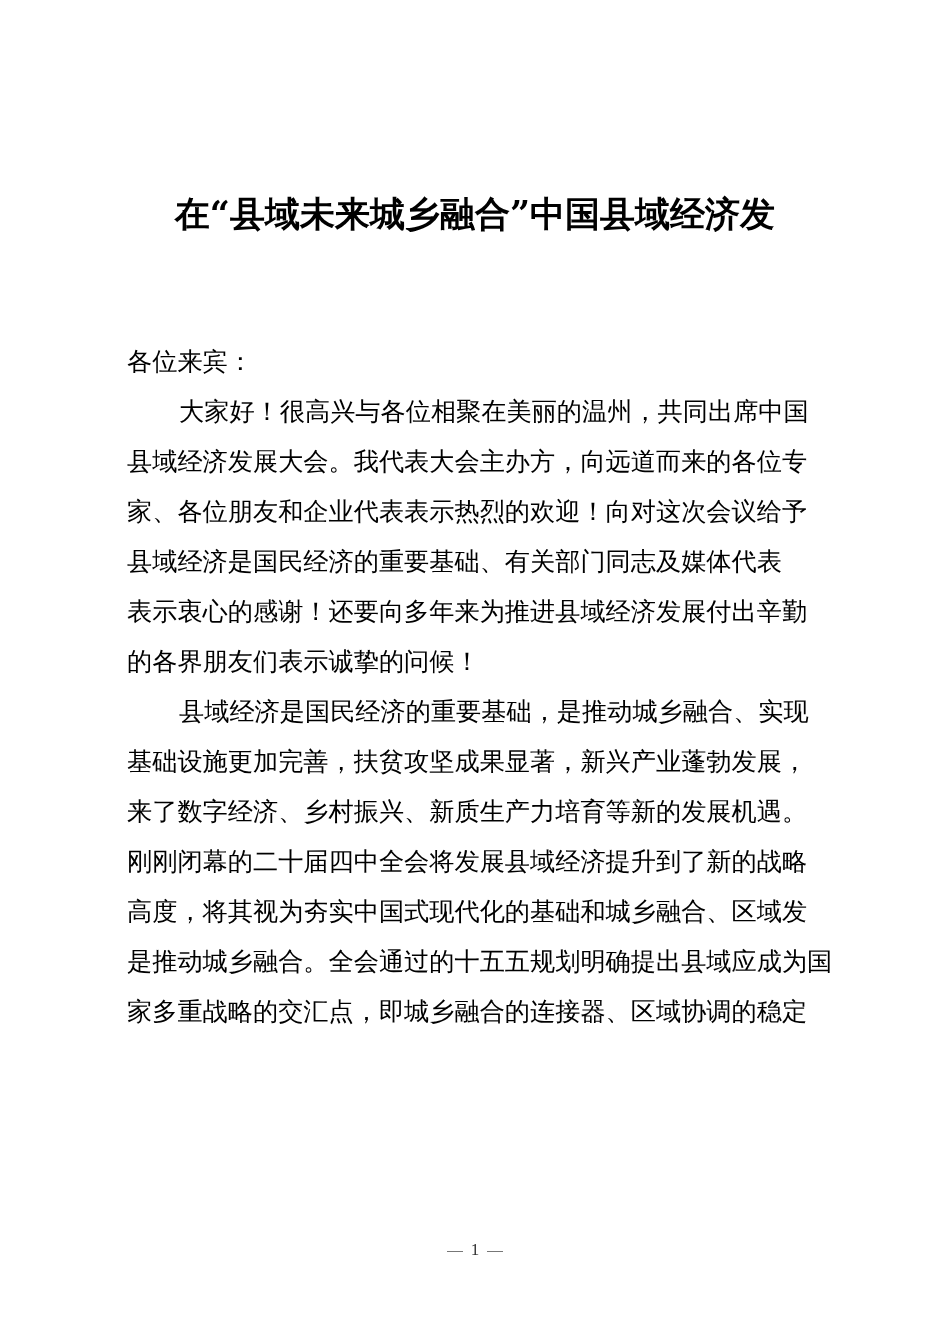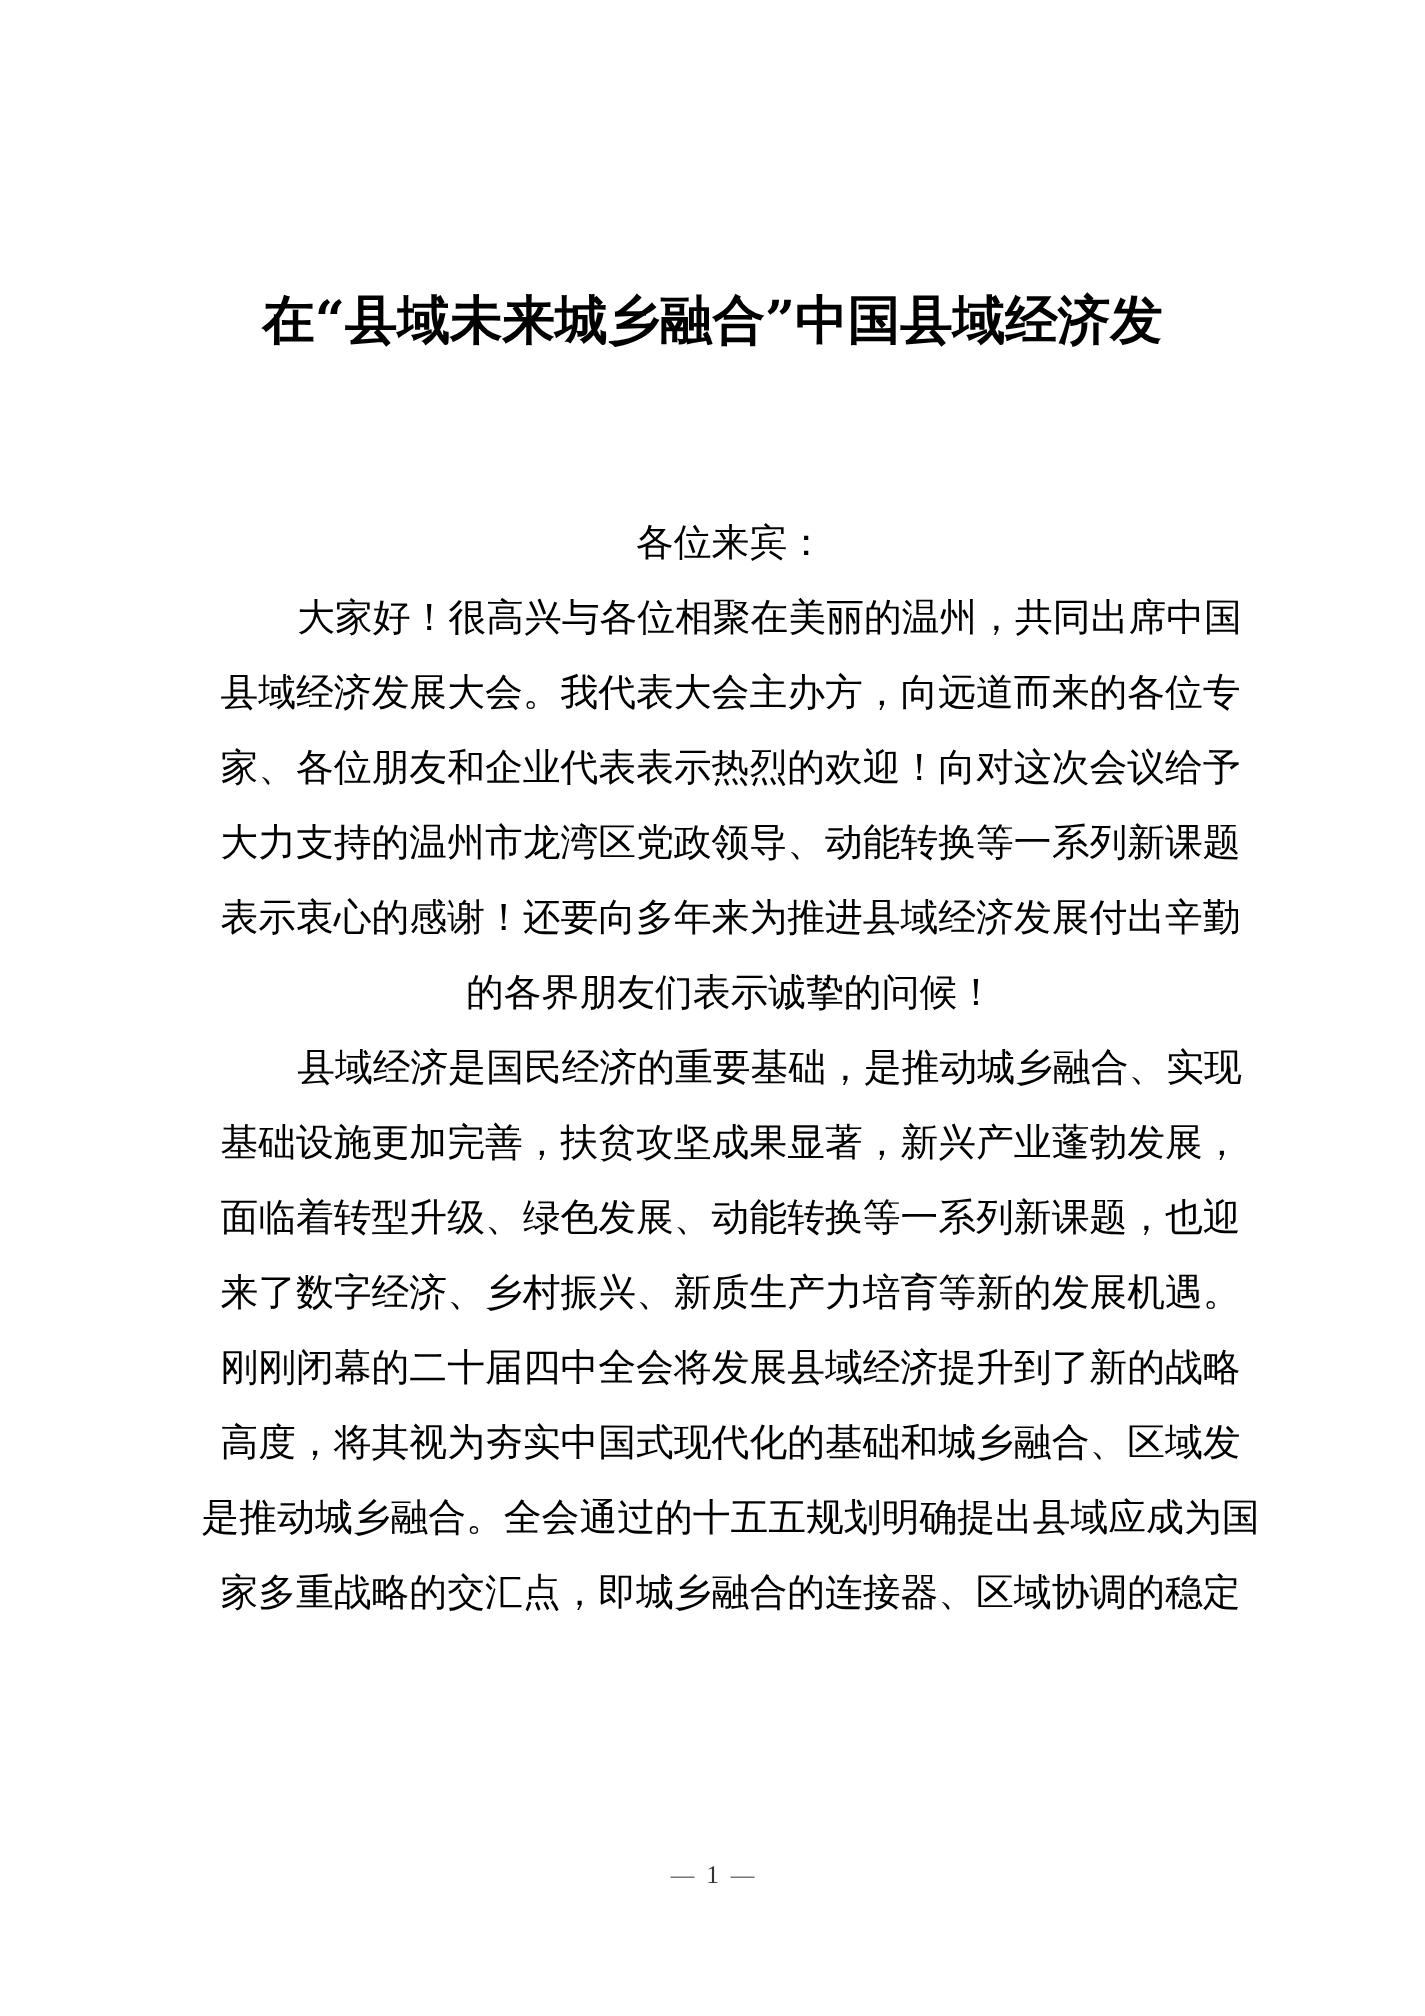--- a/index.html
+++ b/index.html
@@ -45,21 +45,20 @@
       top: 337px;
       width: 720px;
       font-family: "DejaVu Sans", "Liberation Sans", sans-serif;
       font-size: 25.2px;
       line-height: 50px;
     }
     .line {
       display: block;
       white-space: nowrap;
       height: 50px;
-      text-align: center;
     }
     .indent {
       padding-left: 52px;
     }
     .footer {
       position: absolute;
       left: 0;
       top: 1240px;
       width: 950px;
       text-align: center;
@@ -85,29 +84,28 @@
     <span class="title-line">在“县域未来城乡融合”中国县域经济发</span>
   </h1>
 
   <div class="body-text">
     <span class="line">各位来宾：</span>
 
     <div>
       <span class="line indent">大家好！很高兴与各位相聚在美丽的温州，共同出席中国</span>
       <span class="line">县域经济发展大会。我代表大会主办方，向远道而来的各位专</span>
       <span class="line">家、各位朋友和企业代表表示热烈的欢迎！向对这次会议给予</span>
-      <span class="line">大力支持的温州市龙湾区党政领导、动能转换等一系列新课题</span>
+      <span class="line">县域经济是国民经济的重要基础、有关部门同志及媒体代表</span>
       <span class="line">表示衷心的感谢！还要向多年来为推进县域经济发展付出辛勤</span>
       <span class="line">的各界朋友们表示诚挚的问候！</span>
     </div>
 
     <div>
       <span class="line indent">县域经济是国民经济的重要基础，是推动城乡融合、实现</span>
       <span class="line">基础设施更加完善，扶贫攻坚成果显著，新兴产业蓬勃发展，</span>
-      <span class="line">面临着转型升级、绿色发展、动能转换等一系列新课题，也迎</span>
       <span class="line">来了数字经济、乡村振兴、新质生产力培育等新的发展机遇。</span>
       <span class="line">刚刚闭幕的二十届四中全会将发展县域经济提升到了新的战略</span>
       <span class="line">高度，将其视为夯实中国式现代化的基础和城乡融合、区域发</span>
       <span class="line">是推动城乡融合。全会通过的十五五规划明确提出县域应成为国</span>
       <span class="line">家多重战略的交汇点，即城乡融合的连接器、区域协调的稳定</span>
     </div>
   </div>
 
   <div class="footer">
     <span class="dash"></span><span>1</span><span class="dash"></span>

